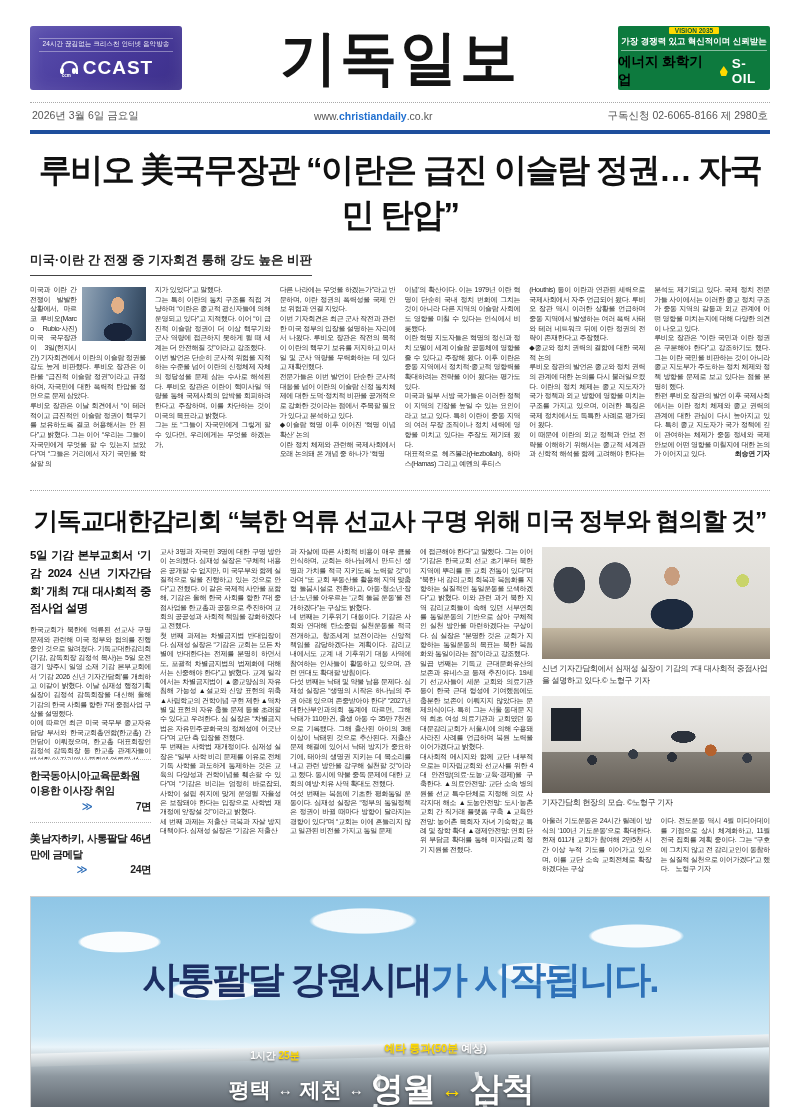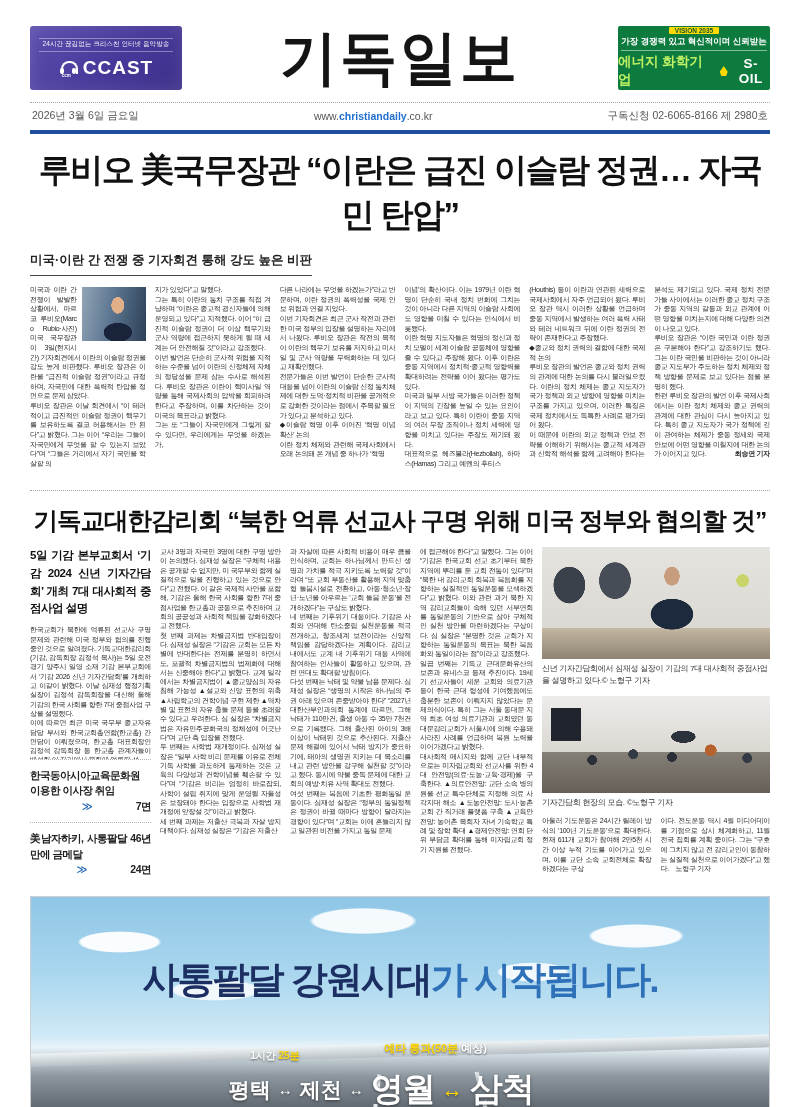--- a/index.html
+++ b/index.html
@@ -15,23 +15,23 @@
   .hp .arc{position:absolute;left:2px;top:0;width:13px;height:11px;border:2px solid #fff;border-bottom:none;border-radius:8px 8px 0 0;}
   .hp .pad-l,.hp .pad-r{position:absolute;bottom:0;width:4px;height:6px;background:#fff;border-radius:2px;}
   .hp .pad-l{left:1px}.hp .pad-r{right:1px}
   .hp .ccm{position:absolute;bottom:-4px;left:3px;font-size:4.5px;font-weight:700;color:#fff;}
   .ccast-word{font-size:19px;font-weight:900;letter-spacing:1px;}
   .masthead{flex:1;text-align:center;font-size:57px;font-weight:900;letter-spacing:3px;color:#141414;transform:scaleY(1.04);}
   .ad-soil{width:152px;height:64px;background:#0d7a3e;color:#fff;display:flex;flex-direction:column;align-items:center;justify-content:center;gap:2px;border-radius:2px;}
   .soil-badge{font-size:6.5px;font-weight:700;background:#ffd900;color:#0d5a2e;padding:0 6px;border-radius:1px;}
   .soil-l1{font-size:8.5px;font-weight:700;border-bottom:1px solid rgba(255,255,255,.5);padding-bottom:2px;}
   .soil-l2{display:flex;align-items:center;gap:4px;font-weight:900;}
-  .soil-yellow{color:#bef264;font-size:13.5px;}
+  .soil-yellow{color:#000000;font-size:13.5px;}
   .flame{display:inline-block;width:8px;height:10px;background:#ffd900;clip-path:polygon(50% 0,100% 58%,80% 100%,20% 100%,0 58%);}
-  .soil-word{font-size:13.5px;color:#fff;letter-spacing:.5px;text-align:center;}
+  .soil-word{font-size:13.5px;color:#fff;letter-spacing:.5px;}
 
   
   .datestrip{display:flex;justify-content:space-between;align-items:center;border-top:1px dotted #a9a9a9;margin-top:4px;padding:6px 2px 5px;font-size:10.5px;color:#555;}
   .url b{color:#1f6fd0}
   .navybar{height:4px;background:#1e4e9c;margin-top:2px;}
 
   
   .a1-headline{margin-top:14px;text-align:center;font-size:33px;font-weight:900;letter-spacing:-1.5px;color:#111;}
   .a1-subhead{display:inline-block;margin-top:14px;font-size:12.5px;font-weight:800;color:#222;border-bottom:1.5px solid #444;padding-bottom:6px;}
   .cols{display:flex;gap:9px;margin-top:9px;height:196px;overflow:hidden;}

